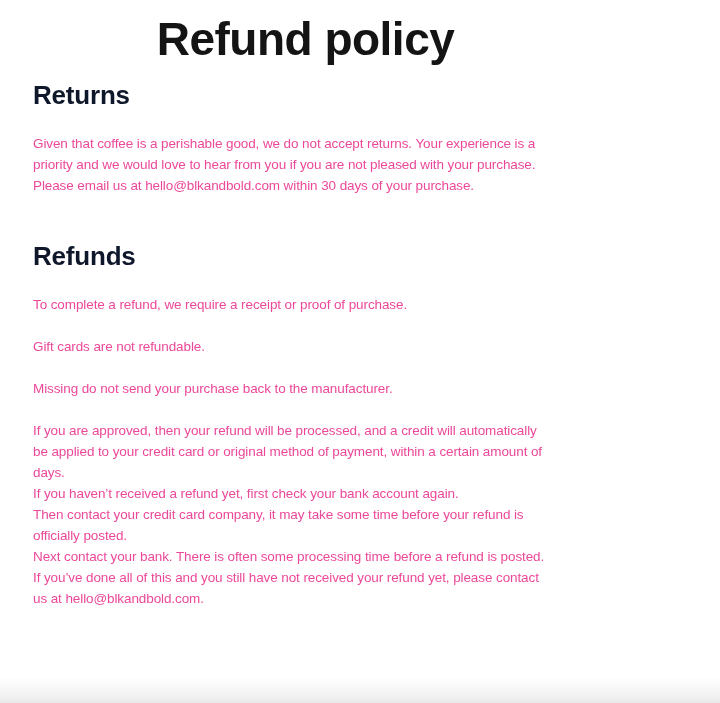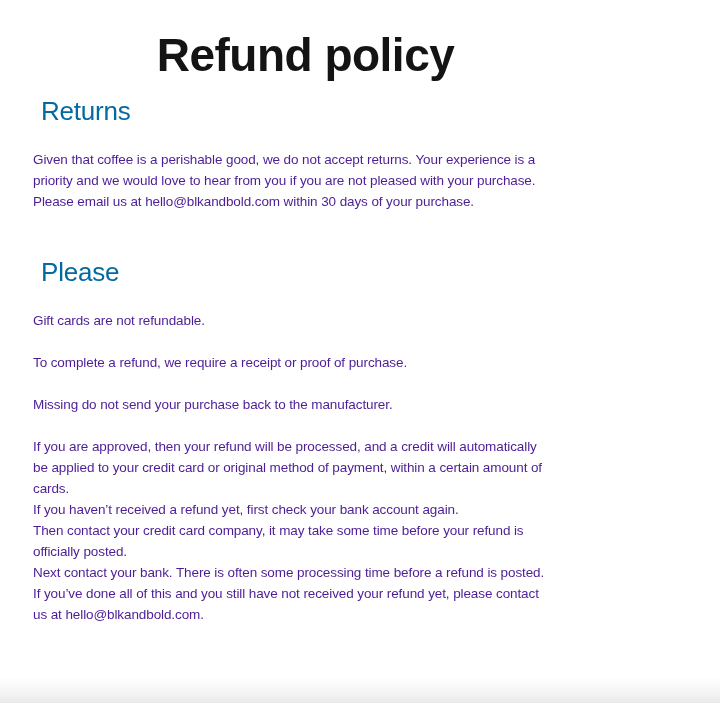--- a/index.html
+++ b/index.html
@@ -12,48 +12,48 @@
     height: 703px;
     background: #ffffff;
     overflow: hidden;
     position: relative;
     font-family: "Liberation Sans", "DejaVu Sans", sans-serif;
     -webkit-font-smoothing: antialiased;
   }
   .page {
     width: 625px;
     margin: 0 0 0 33px;
-    padding-top: 30px;
+    padding-top: 14px;
   }
   .page-title {
     width: 545px;
     margin: 0 0 18px 0;
     font-size: 46px;
     line-height: 50px;
     font-weight: 800;
     letter-spacing: -0.5px;
     color: #141414;
     text-align: center;
   }
   .section-heading {
-    margin: 0 0 25px 8px;
+    margin: 0 0 25px 0;
     font-size: 26px;
     line-height: 26px;
-    font-weight: 400;
+    font-weight: 700;
     letter-spacing: -0.2px;
-    color: #0369a1;
+    color: #0f172a;
   }
   #refunds-heading { margin-top: 47px; }
   #late-heading    { margin-top: 44px; }
   .body-text {
     margin: 0 0 21px 0;
     font-size: 13.5px;
     line-height: 21px;
     letter-spacing: -0.1px;
-    color: #4c1d95;
+    color: #ec4899;
     white-space: pre-line; 
   }
   .body-text:last-child { margin-bottom: 0; }
   .bottom-shadow {
     position: absolute;
     left: 0;
     bottom: 0;
     width: 720px;
     height: 26px;
     pointer-events: none;
@@ -71,27 +71,27 @@
   <h1 class="page-title">Refund policy</h1>
 
   <section>
     <h2 class="section-heading">Returns</h2>
     <p class="body-text">Given that coffee is a perishable good, we do not accept returns. Your experience is a
 priority and we would love to hear from you if you are not pleased with your purchase.
 Please email us at hello@blkandbold.com within 30 days of your purchase.</p>
   </section>
 
   <section>
-    <h2 class="section-heading" id="refunds-heading">Please</h2>
+    <h2 class="section-heading" id="refunds-heading">Refunds</h2>
+    <p class="body-text">To complete a refund, we require a receipt or proof of purchase.</p>
     <p class="body-text">Gift cards are not refundable.</p>
-    <p class="body-text">To complete a refund, we require a receipt or proof of purchase.</p>
     <p class="body-text">Missing do not send your purchase back to the manufacturer.</p>
     <p class="body-text">If you are approved, then your refund will be processed, and a credit will automatically
 be applied to your credit card or original method of payment, within a certain amount of
-cards.</p>
+days.</p>
   </section>
 
   <section>
     <p class="body-text">If you haven’t received a refund yet, first check your bank account again.
 Then contact your credit card company, it may take some time before your refund is
 officially posted.
 Next contact your bank. There is often some processing time before a refund is posted.
 If you’ve done all of this and you still have not received your refund yet, please contact
 us at hello@blkandbold.com.</p>
   </section>

